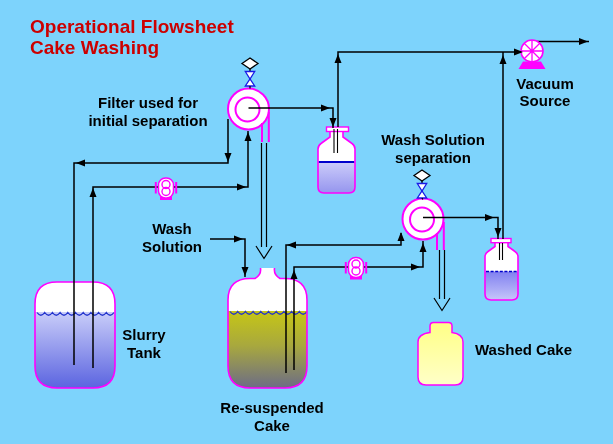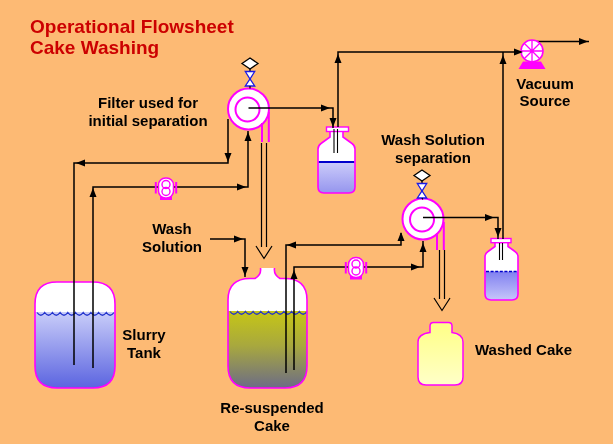--- a/index.html
+++ b/index.html
@@ -1,16 +1,16 @@
 <!DOCTYPE html>
 <html><head>
 <meta charset="utf-8">
 <style>
   html,body{margin:0;padding:0;background:#fff;}
-  #canvas{position:relative;width:613px;height:444px;background:#fdba74;overflow:hidden;
+  #canvas{position:relative;width:613px;height:444px;background:#7dd3fc;overflow:hidden;
           font-family:"Liberation Sans",sans-serif;}
   svg{position:absolute;left:0;top:0;}
   text{font-family:"Liberation Sans",sans-serif;font-weight:bold;}
   .title{fill:#cc0000;font-size:19px;}
   .lbl{fill:#000000;font-size:15px;}
   .blk{stroke:#000000;stroke-width:1.5;fill:none;}
   .thin{stroke:#000000;stroke-width:1.1;fill:none;}
   .mag{stroke:#ff00ff;fill:none;}
   .magf{stroke:#ff00ff;fill:#ffffff;}
   .arr{fill:#000000;stroke:none;}

